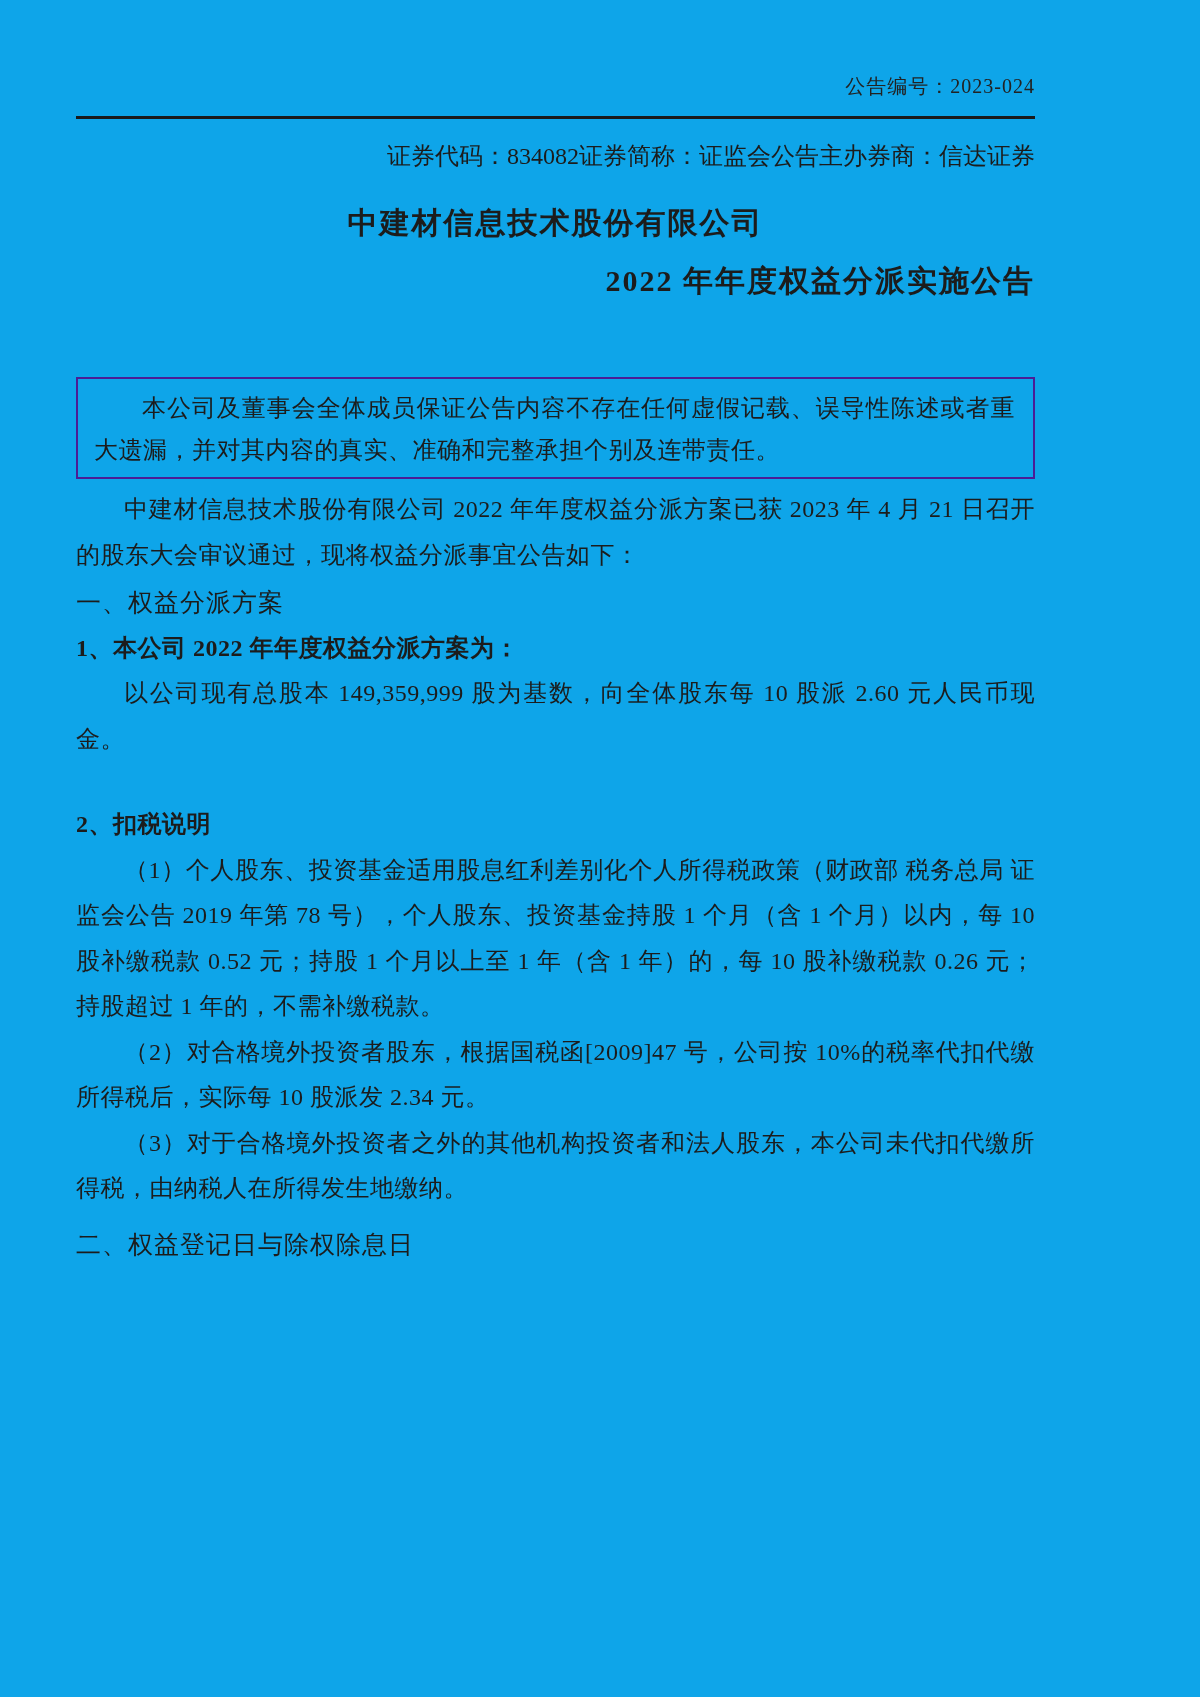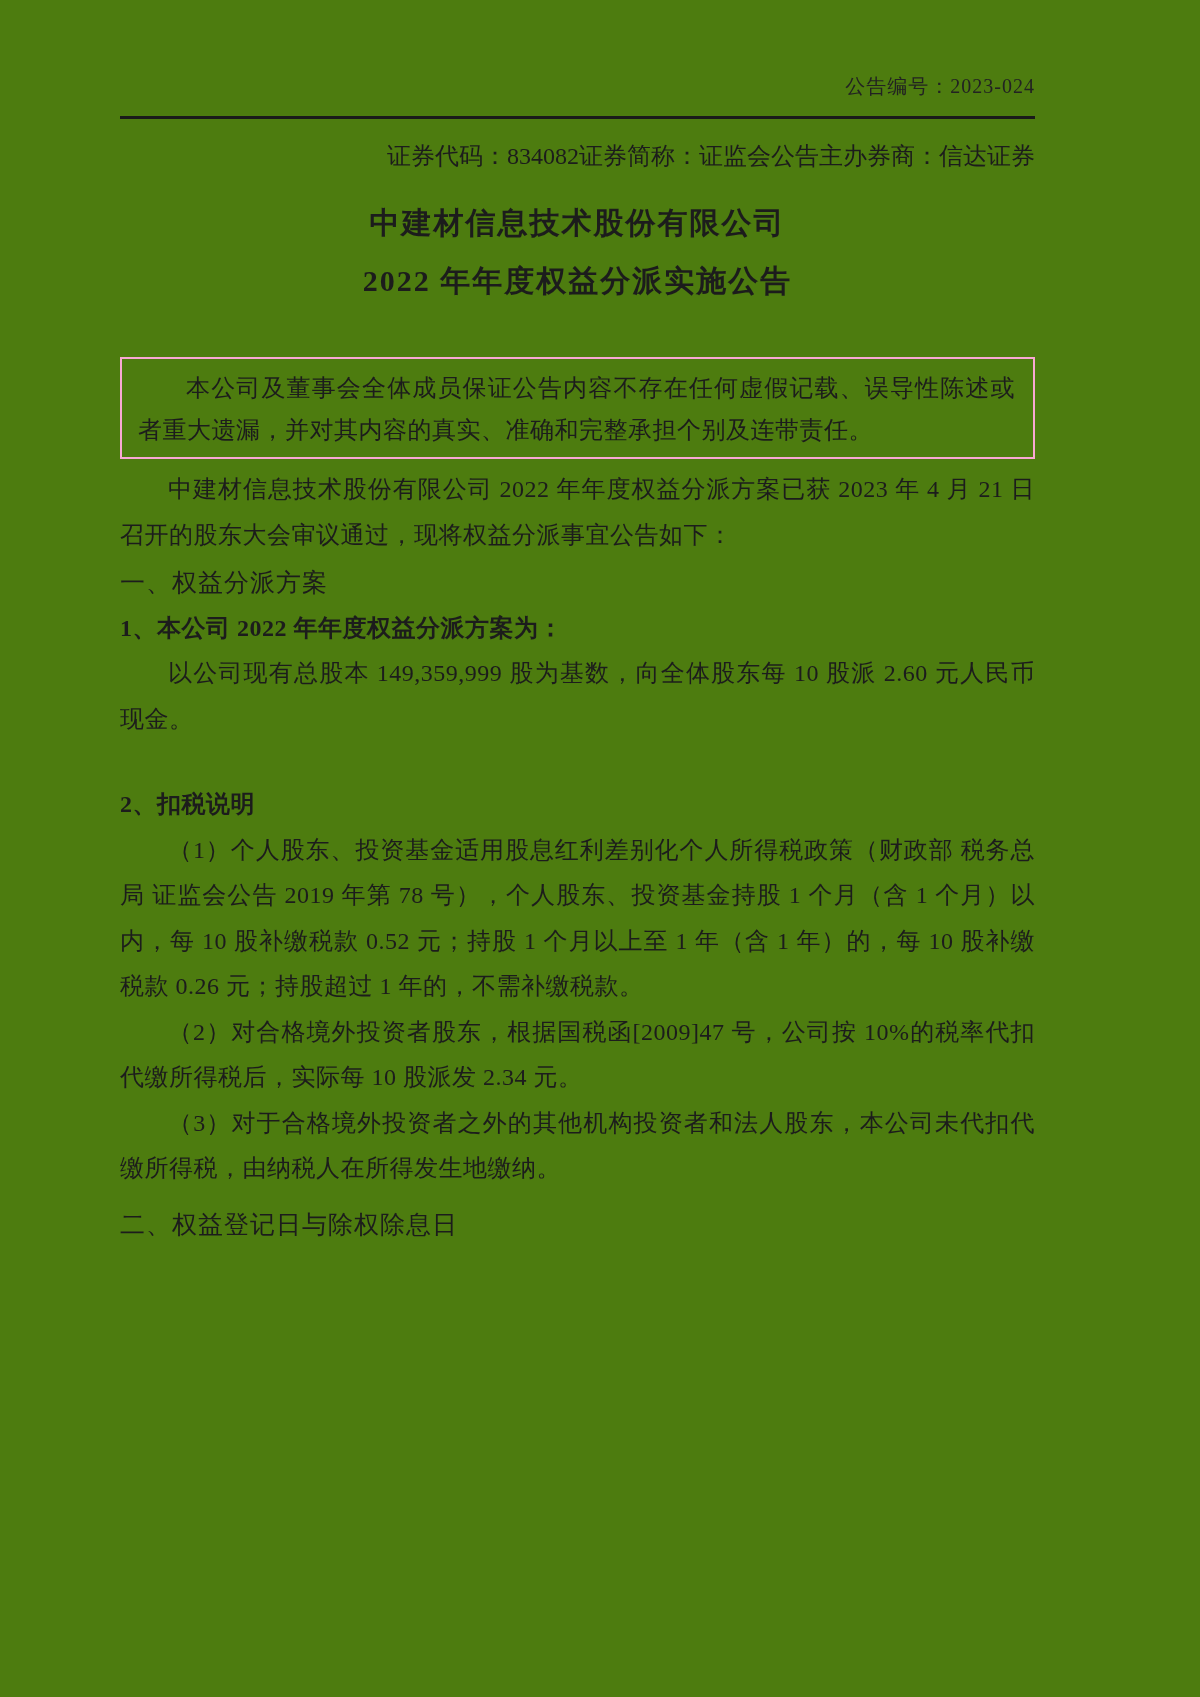--- a/index.html
+++ b/index.html
@@ -6,23 +6,23 @@
   html, body {
     margin: 0;
     padding: 0;
     background: #ffffff;
   }
   .page {
     position: relative;
     width: 1200px;
     height: 1697px;
     margin: 0 auto;
-    background: #4d7c0f;
+    background: #0ea5e9;
     box-sizing: border-box;
-    padding: 72px 165px 0 120px;
+    padding: 72px 165px 0 76px;
     color: #1c1c1c;
     font-family: "Liberation Serif", "DejaVu Serif", serif;
     overflow: hidden;
   }
   .announce-no {
     text-align: right;
     font-size: 20px;
     line-height: 28px;
     letter-spacing: 1px;
     color: #222222;
@@ -41,24 +41,24 @@
   }
   .doc-title {
     margin: 0;
     text-align: center;
     font-size: 30px;
     line-height: 40px;
     font-weight: 700;
     letter-spacing: 2px;
   }
   .doc-title.first { margin-top: 32px; }
-  .doc-title.second { margin-top: 18px; }
+  .doc-title.second { margin-top: 18px; text-align: right; }
   .disclaimer-box {
-    margin-top: 56px;
-    border: 2px solid #f9a8d4;
+    margin-top: 76px;
+    border: 2px solid #4c1d95;
     padding: 8px 18px 6px 16px;
   }
   .disclaimer-box .para {
     margin: 0;
     line-height: 42px;
   }
   .para, .item, .heading {
     margin: 0;
     font-size: 24px;
     line-height: 45.5px;

